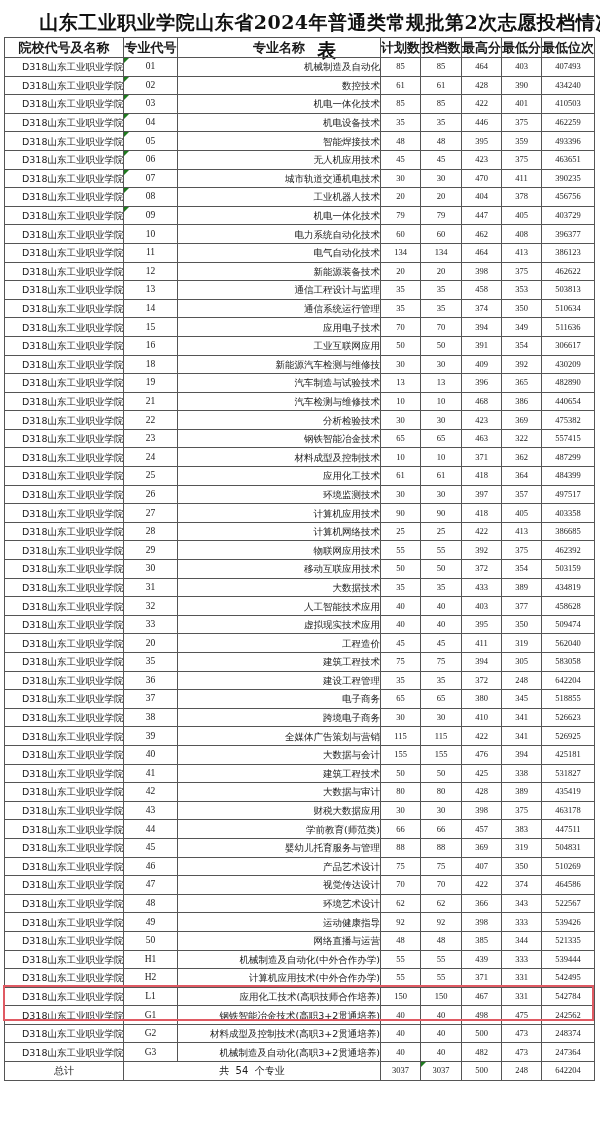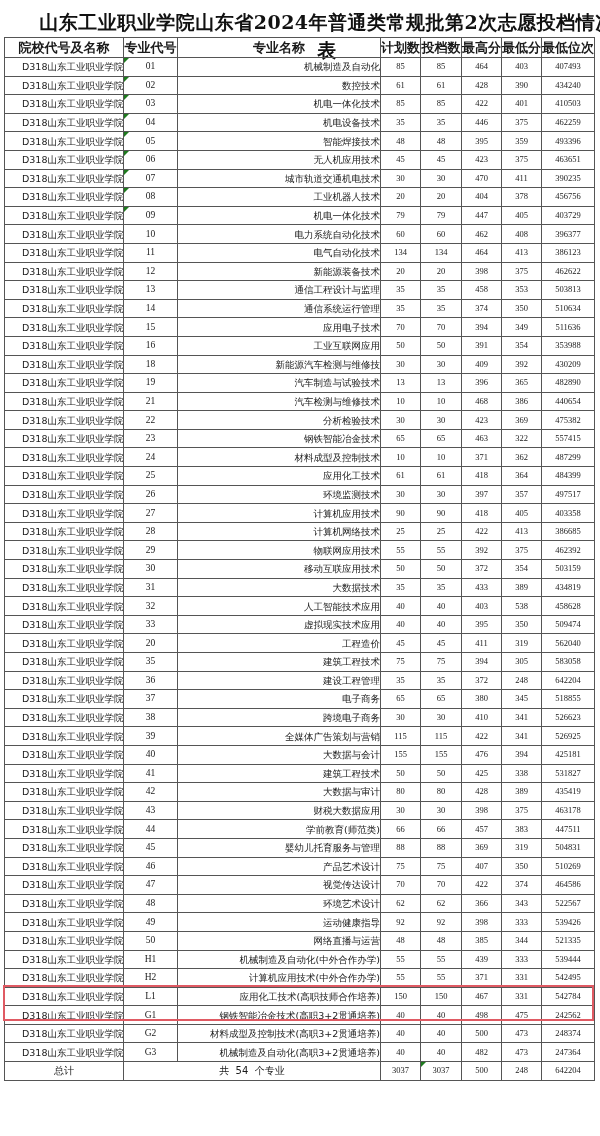--- a/index.html
+++ b/index.html
@@ -217,21 +217,21 @@
         <td class="num">511636</td>
       </tr>
       <tr>
         <td class="school">D318山东工业职业学院</td>
         <td class="code">16</td>
         <td class="major">工业互联网应用</td>
         <td class="num">50</td>
         <td class="num">50</td>
         <td class="num">391</td>
         <td class="num">354</td>
-        <td class="num">353988</td>
+        <td class="num">306617</td>
       </tr>
       <tr>
         <td class="school">D318山东工业职业学院</td>
         <td class="code">18</td>
         <td class="major">新能源汽车检测与维修技</td>
         <td class="num">30</td>
         <td class="num">30</td>
         <td class="num">409</td>
         <td class="num">392</td>
         <td class="num">430209</td>
@@ -356,21 +356,21 @@
         <td class="num">389</td>
         <td class="num">434819</td>
       </tr>
       <tr>
         <td class="school">D318山东工业职业学院</td>
         <td class="code">32</td>
         <td class="major">人工智能技术应用</td>
         <td class="num">40</td>
         <td class="num">40</td>
         <td class="num">403</td>
-        <td class="num">538</td>
+        <td class="num">377</td>
         <td class="num">458628</td>
       </tr>
       <tr>
         <td class="school">D318山东工业职业学院</td>
         <td class="code">33</td>
         <td class="major">虚拟现实技术应用</td>
         <td class="num">40</td>
         <td class="num">40</td>
         <td class="num">395</td>
         <td class="num">350</td>

